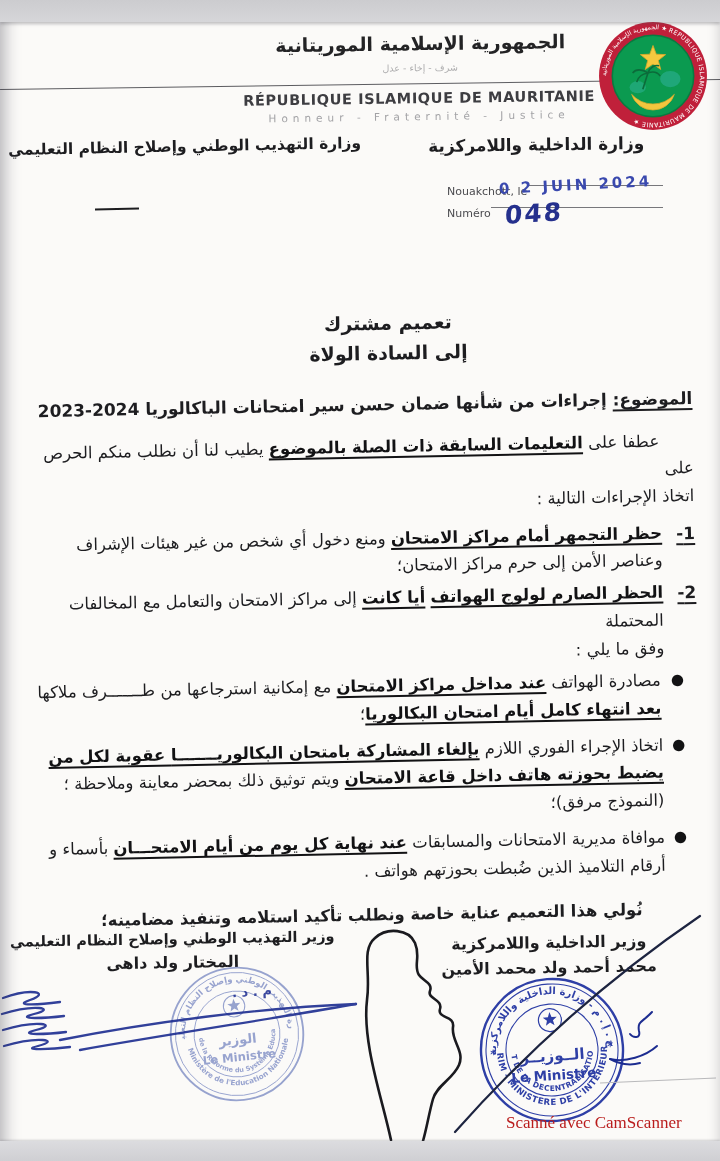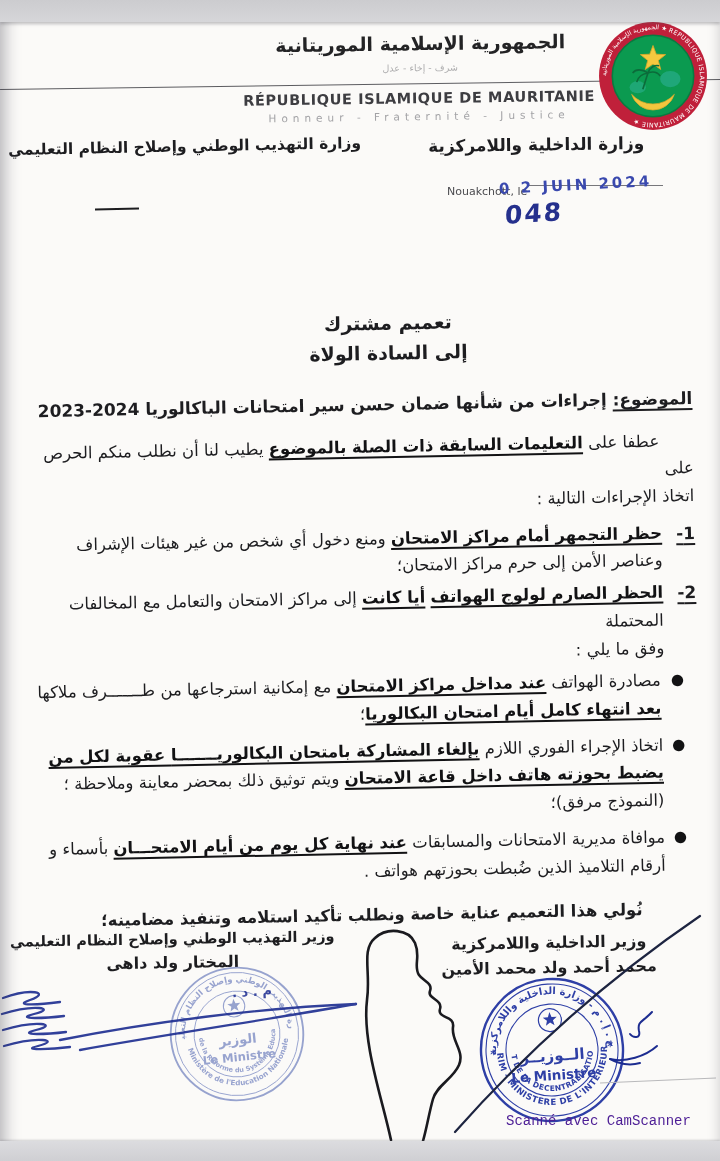--- a/index.html
+++ b/index.html
@@ -62,21 +62,21 @@
   .sig-left .name,.sig-right .name{font-size:16px;}
   .sig-left .title1{white-space:nowrap;font-size:14.6px;}
 
   .stamp{position:absolute;z-index:3;}
   .stamp-right{left:477px;top:975px;width:150px;height:150px;transform:rotate(-4deg);}
   .stamp-left{left:167px;top:964px;width:140px;height:140px;opacity:.82;transform:rotate(-6deg);}
   .initials{top:984px;left:232px;color:#1c2c90;font-size:13px;font-weight:bold;transform:rotate(-4deg);z-index:4;direction:rtl;opacity:.85;}
 
   .scribbles{position:absolute;inset:0;z-index:4;pointer-events:none;}
 
-  .camscanner{top:1113px;left:506px;font-family:Liberation Mono, monospace;font-size:14px;color:#4c1d95;z-index:7;}
+  .camscanner{top:1113px;left:506px;font-family:Liberation Serif, serif;font-size:17px;color:#b91c1c;z-index:7;}
 </style>
 </head>
 <body>
 
 <div class="scan">
 
   <svg class="abs emblem" viewBox="0 0 110 110">
     <circle cx="55" cy="55" r="53" fill="#c0203a"></circle>
     <circle cx="55" cy="55" r="40" fill="#0b9a50" stroke="#0a7a40" stroke-width="1.5"></circle>
     <ellipse cx="72" cy="58" rx="10" ry="8" fill="#31b39a" opacity=".55"></ellipse>
@@ -99,20 +99,24 @@
   <div class="abs motto-fr tilt-sm">Honneur - Fraternité - Justice</div>
 
   <div class="abs min-right tilt-sm">وزارة الداخلية واللامركزية</div>
   <div class="abs min-left tilt">وزارة التهذيب الوطني وإصلاح النظام التعليمي</div>
 
   <div class="abs meta-block">
     <div class="meta-row">
       <span>Nouakchott, le</span>
       <span class="fill"></span>
     </div>
+    <div class="meta-row">
+      <span>Numéro</span>
+      <span class="fill"></span>
+    </div>
     <div class="date-stamp">0 2  JUIN  2024</div>
     <div class="numero-hw">048</div>
   </div>
   <div class="abs dash-left"></div>
 
   <div class="abs title-block tilt">
     <div>تعميم مشترك</div>
     <div>إلى السادة الولاة</div>
   </div>
 

